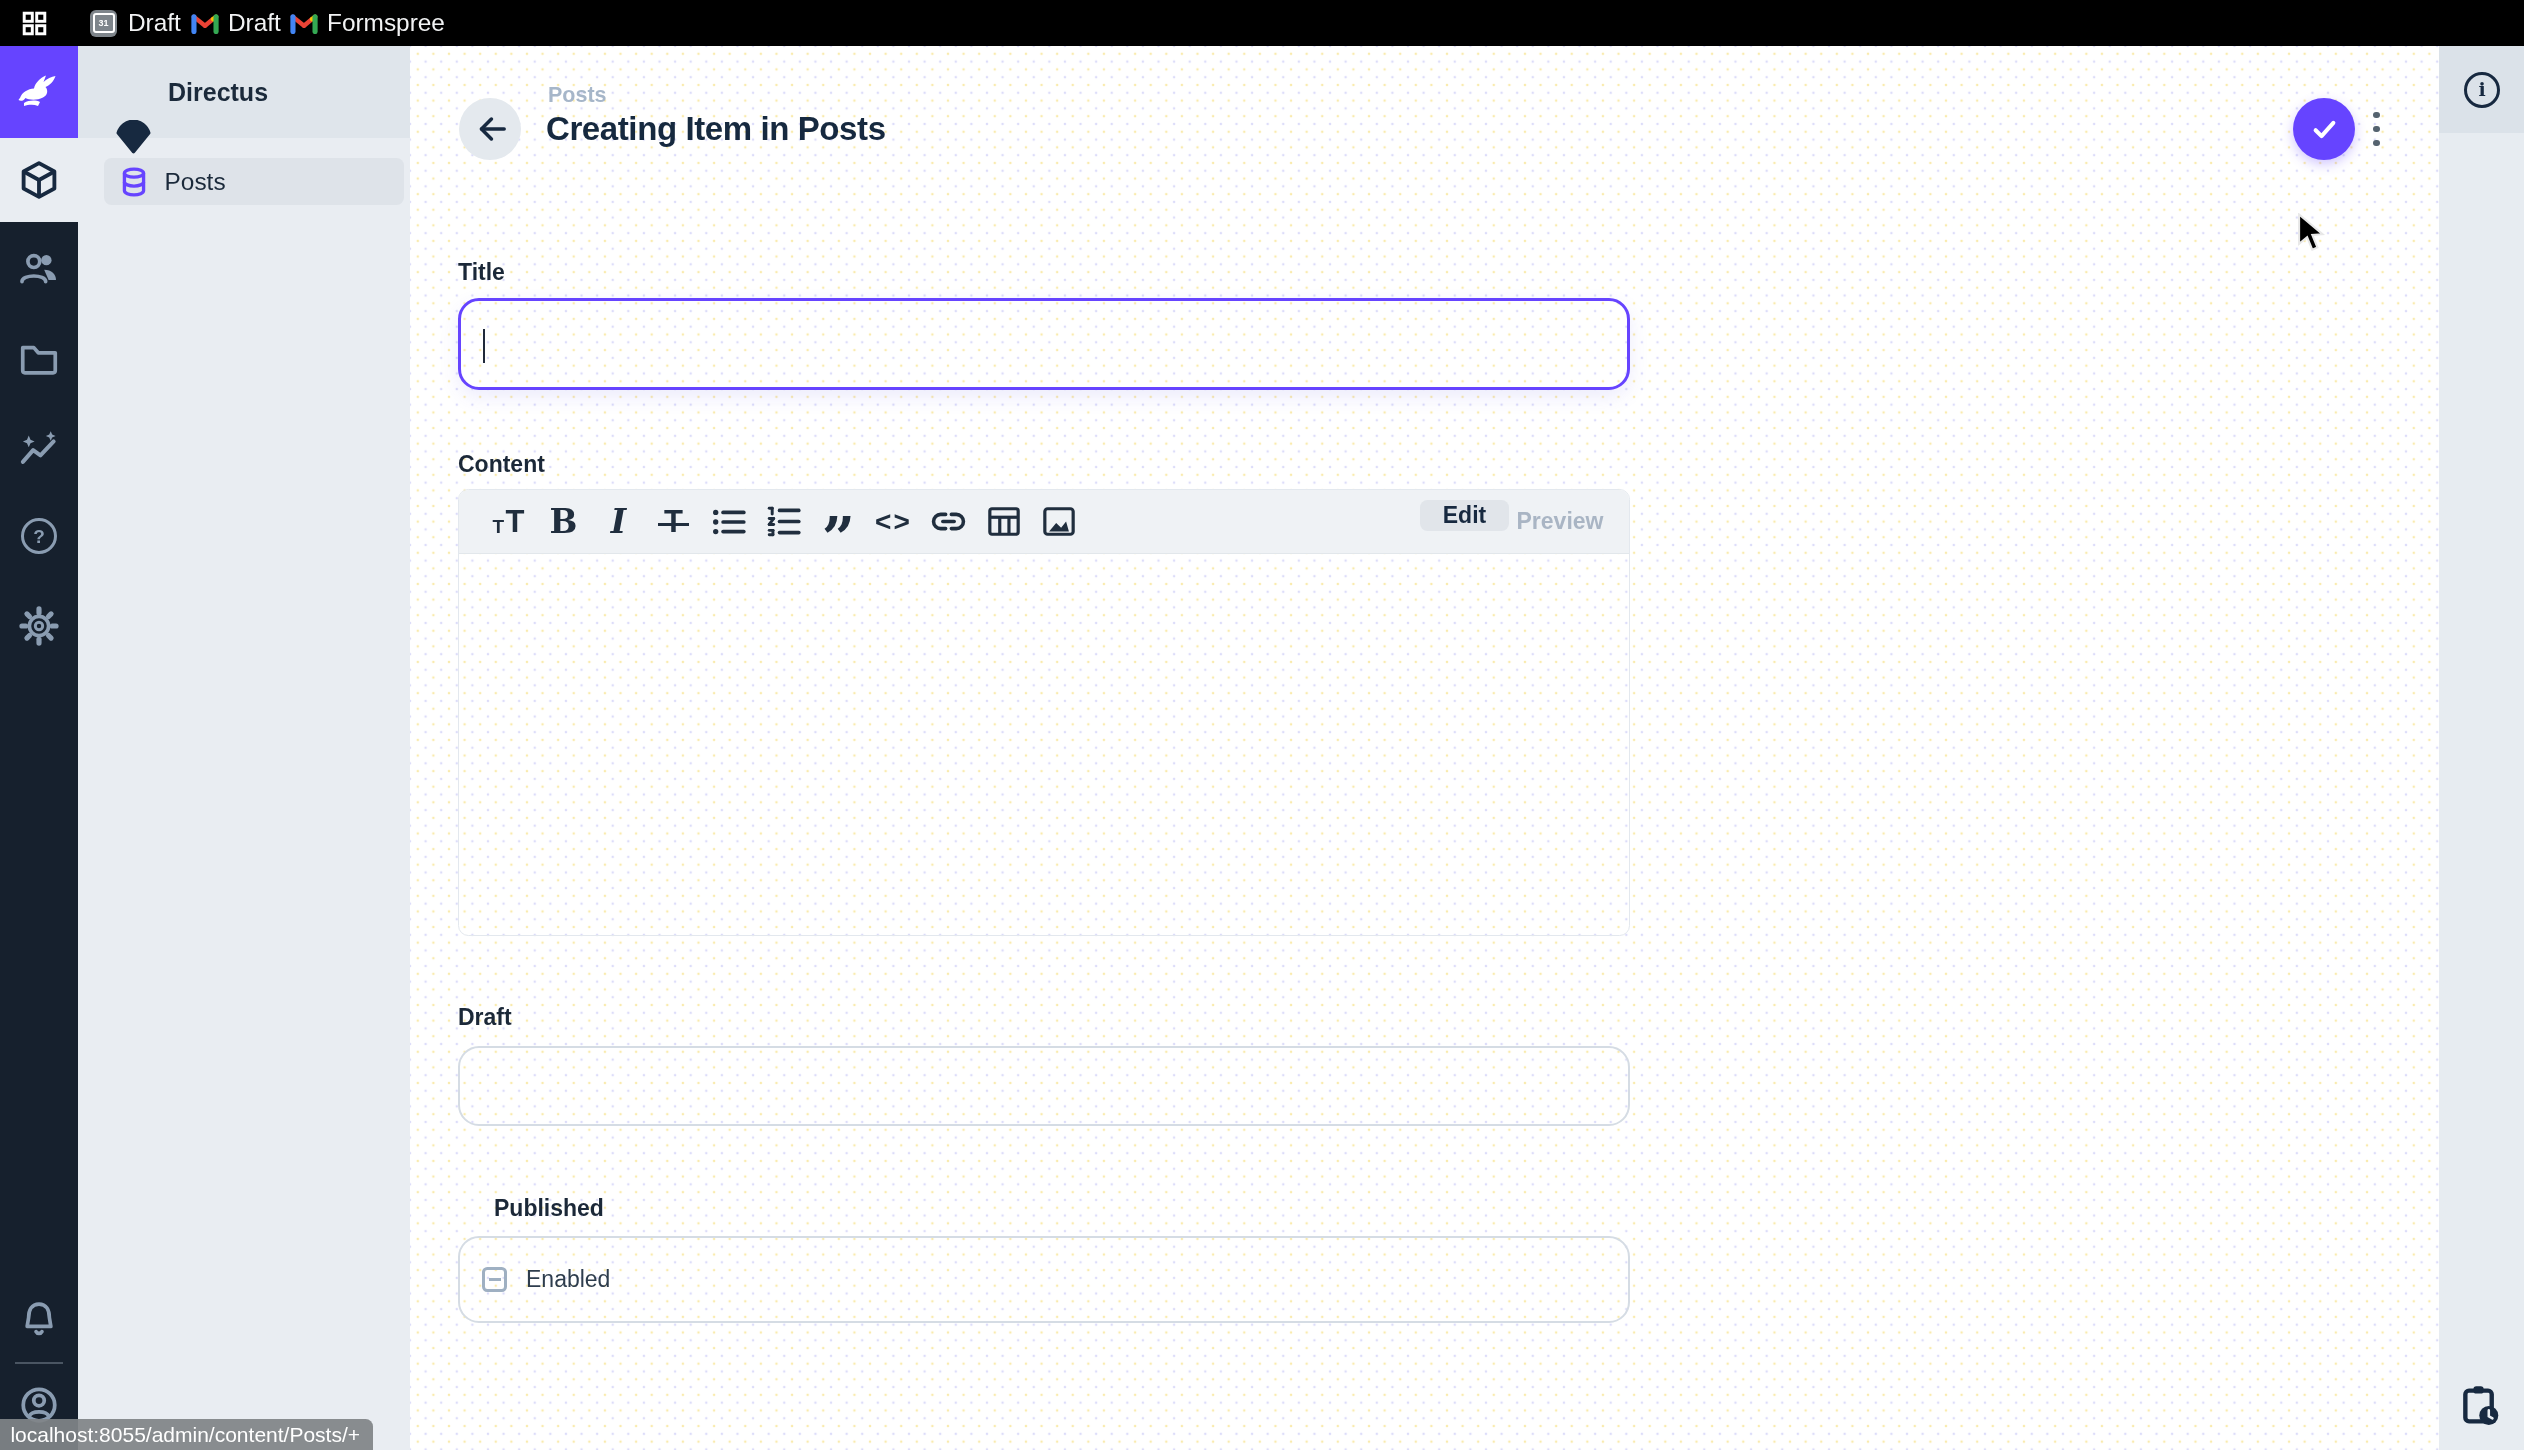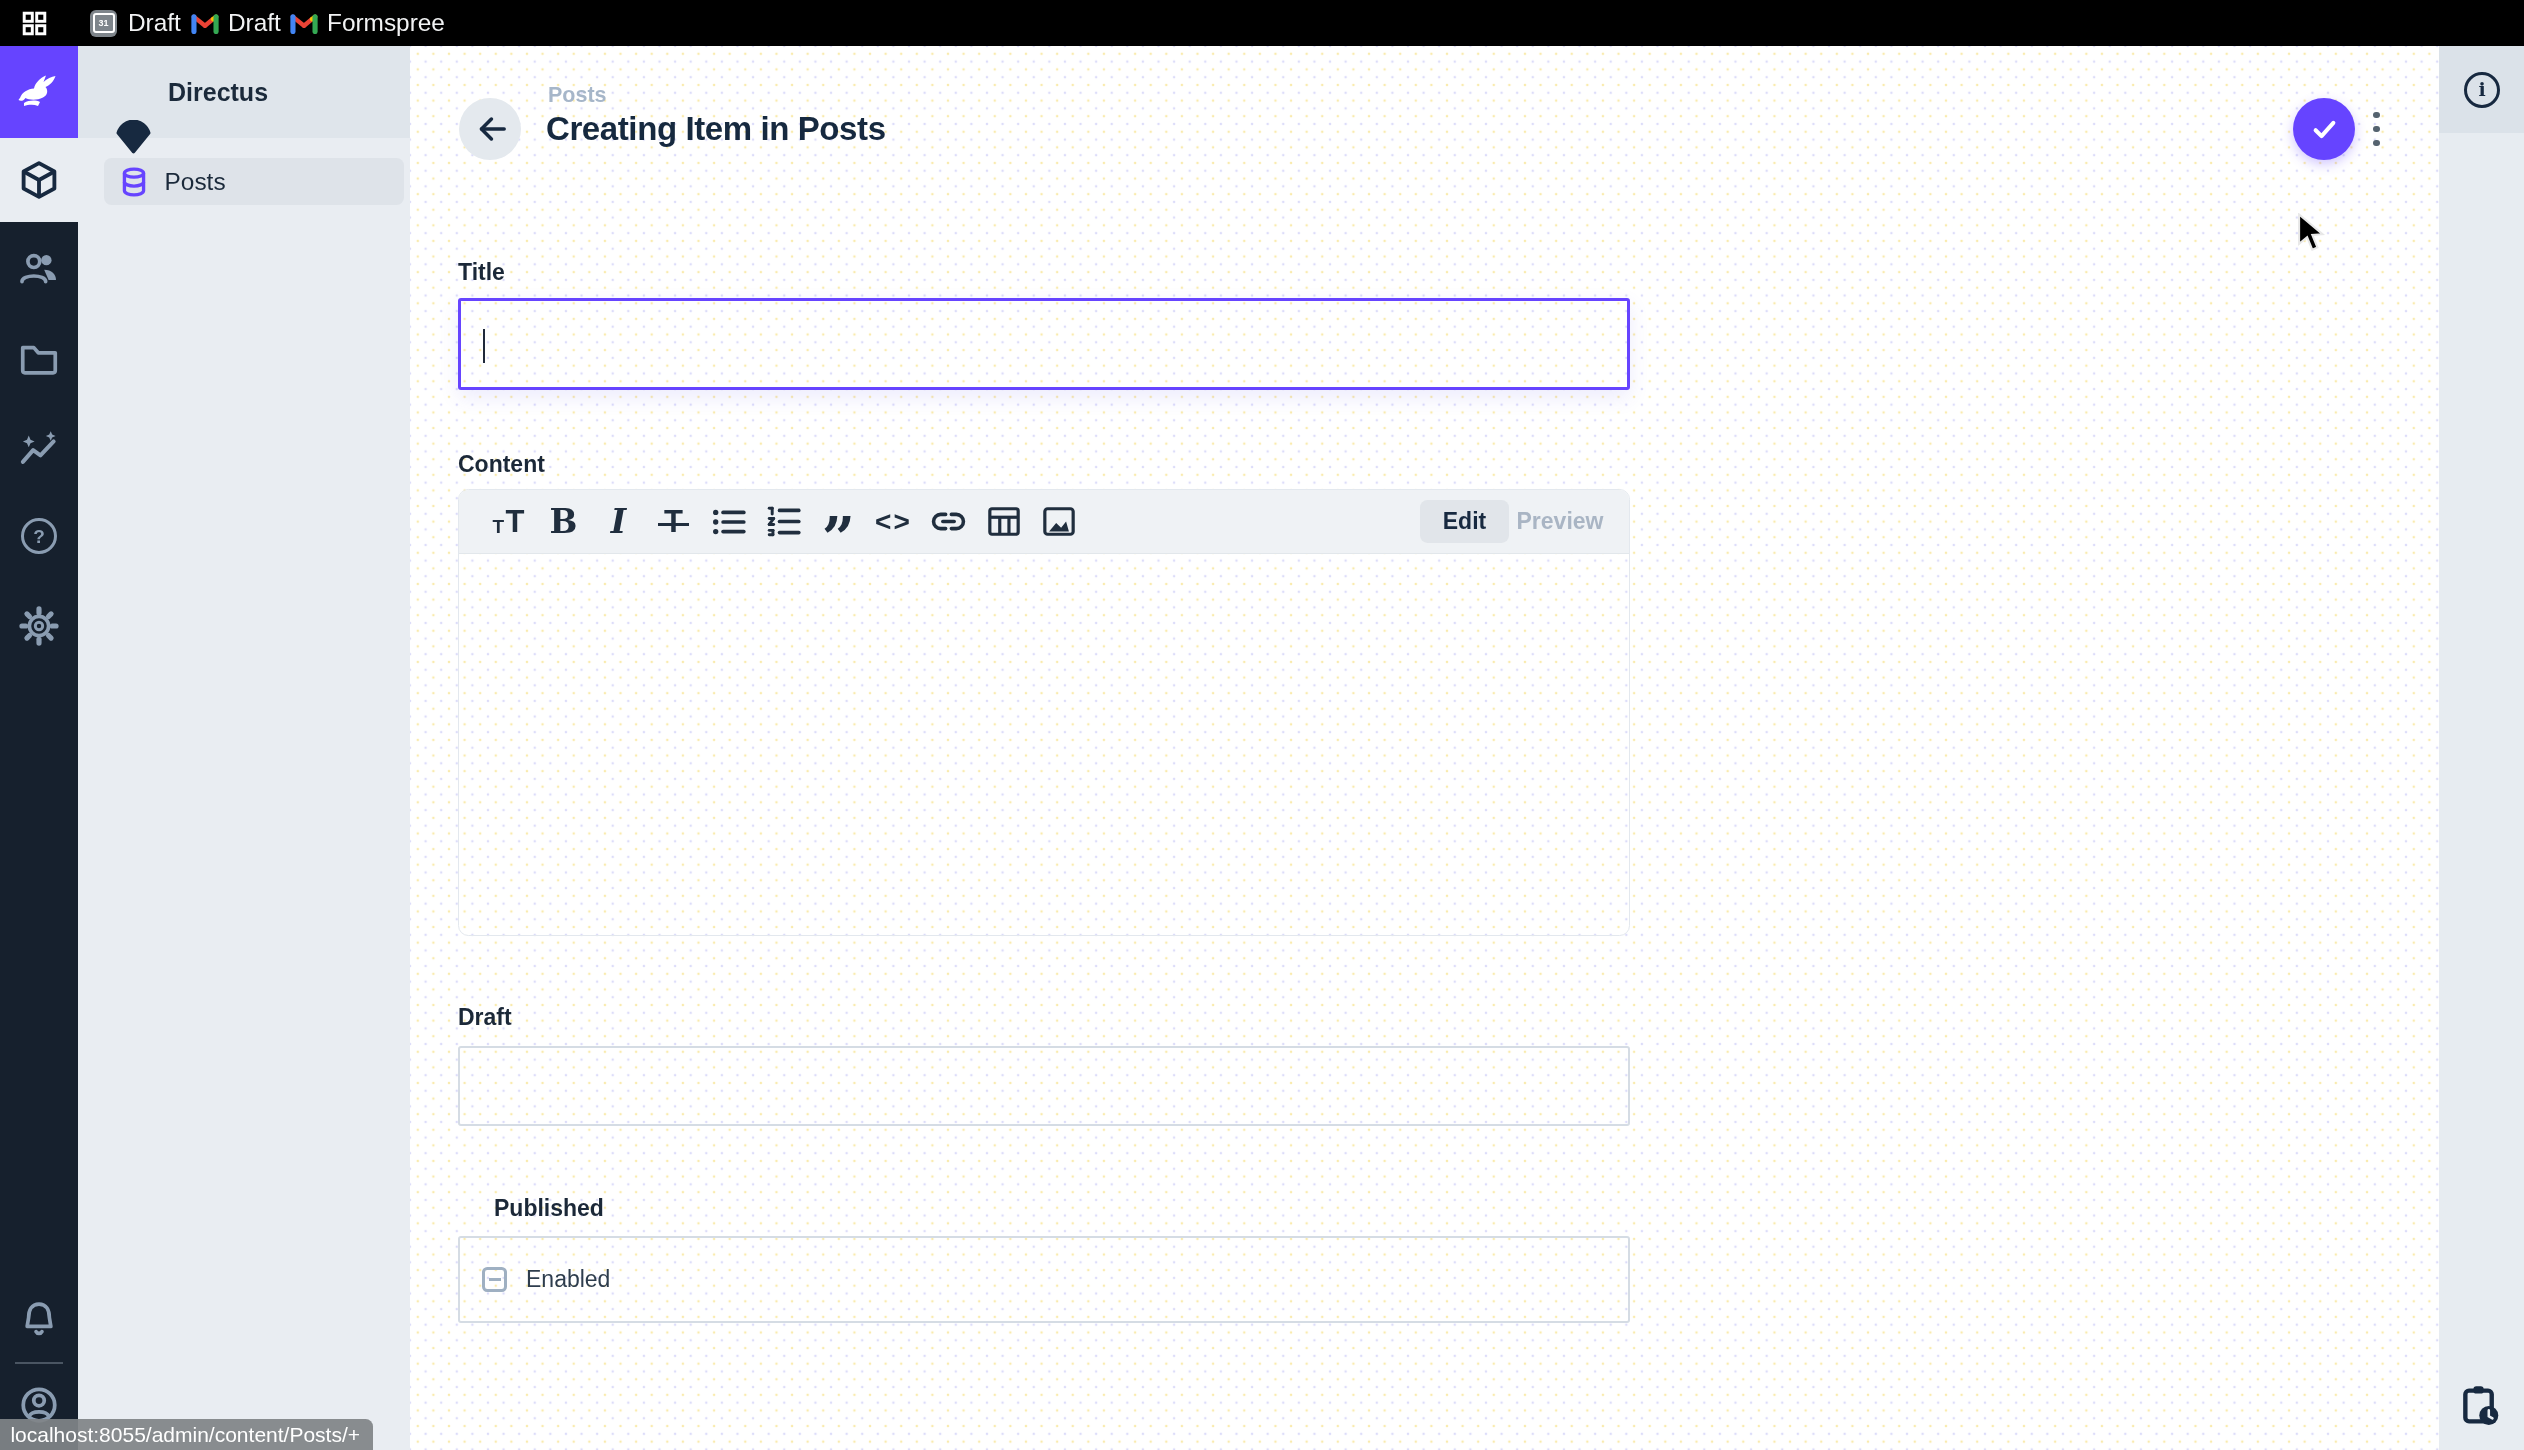--- a/index.html
+++ b/index.html
@@ -46,38 +46,38 @@
   .circle-btn{position:absolute;border-radius:50%;display:flex;align-items:center;justify-content:center;}
   .back-btn{left:49px;top:52px;width:62px;height:62px;background:#E4E9EE;}
   .save-btn{left:1883px;top:52px;width:62px;height:62px;background:#6644FF;box-shadow:0 4.4px 12px rgba(102,68,255,.30);}
   .kebab{position:absolute;left:1950px;top:52px;width:33px;height:62px;display:flex;flex-direction:column;align-items:center;justify-content:center;gap:7.4px;}
   .kebab i{width:6.7px;height:6.7px;border-radius:50%;background:#55636F;}
   .crumb{position:absolute;left:138px;top:37px;font-size:21.5px;font-weight:700;color:#A6B6C9;}
   .page-title{position:absolute;left:136px;top:64px;font-size:33px;font-weight:700;color:#16293F;letter-spacing:-0.4px;}
 
   .form{position:absolute;left:48px;top:0;width:1172px;}
   .field-label{position:absolute;left:0;font-size:23px;font-weight:700;color:#1B2838;}
-  .input-box{position:absolute;left:0;width:1172px;box-sizing:border-box;border-radius:3px;background:transparent;}
+  .input-box{position:absolute;left:0;width:1172px;box-sizing:border-box;border-radius:21px;background:transparent;}
   .title-input{top:252px;height:92px;border:3.7px solid #6644FF;box-shadow:0 7.4px 19px rgba(80,70,240,.10);}
   .caret{position:absolute;left:22px;top:28px;width:2.2px;height:34px;background:#20293a;animation:blink 1.1s steps(1) infinite;}
   @keyframes blink{50%{opacity:0;}}
 
   .content-box{position:absolute;left:0;top:443px;width:1172px;height:447px;box-sizing:border-box;border:1.5px solid #E3E8EE;border-radius:10.4px;overflow:hidden;}
   .wys-toolbar{position:absolute;left:0;top:0;right:0;height:64px;background:#EFF2F5;border-bottom:1.5px solid #E2E7EB;display:flex;align-items:center;padding-left:22px;box-sizing:border-box;}
   .tb-btn{width:55px;height:64px;display:flex;align-items:center;justify-content:center;color:#202E3E;position:relative;}
   .g-big{font-size:31px;font-weight:700;line-height:1;}
   .g-bold{font-size:33px;font-weight:900;line-height:1;font-family:"DejaVu Serif",serif;}
   .g-italic{font-size:33px;font-weight:700;font-style:italic;line-height:1;font-family:"DejaVu Serif",serif;}
   .g-small{font-size:19px;font-weight:700;line-height:1;margin-right:1.5px;align-self:flex-end;padding-bottom:3px;}
   .fmt-size{display:flex;align-items:center;height:34px;}
   .strike-wrap{position:relative;display:inline-block;}
   .strike-wrap::after{content:"";position:absolute;left:-6px;right:-6px;top:54%;height:3.7px;background:currentColor;}
   .g-quote{font-family:"DejaVu Serif",serif;font-size:58px;font-weight:700;line-height:0;position:relative;top:16.3px;}
   .g-code{font-size:28px;font-weight:700;letter-spacing:2.2px;line-height:1;}
-  .edit-btn{position:absolute;right:120px;top:10.4px;width:89px;height:43px;background:#E1E5EA;border-radius:7.4px;display:flex;align-items:center;justify-content:center;font-size:23px;font-weight:700;color:#172940;}
+  .edit-btn{position:absolute;right:120px;top:10.4px;width:89px;height:31px;background:#E1E5EA;border-radius:7.4px;display:flex;align-items:center;justify-content:center;font-size:23px;font-weight:700;color:#172940;}
   .preview-btn{position:absolute;right:21px;top:10.4px;width:96px;height:43px;display:flex;align-items:center;justify-content:center;font-size:23px;font-weight:700;color:#A9B5C4;}
 
   .slug-input{top:1000px;height:80px;border:2.2px solid #D5DCE4;}
   .pub-box{top:1190px;height:87px;border:2.2px solid #D5DCE4;display:flex;align-items:center;}
   .checkbox{width:25px;height:25px;border:3px solid #9FB0C2;border-radius:5.2px;margin-left:22px;box-sizing:border-box;display:flex;align-items:center;justify-content:center;}
   .checkbox i{display:block;width:12px;height:3px;background:#9FB0C2;}
   .pub-label{font-size:23px;color:#2E3D4D;margin-left:19px;}
 
   
   .rightbar{position:absolute;left:2439px;top:46px;width:86px;height:1405px;background:#E7ECF1;}

